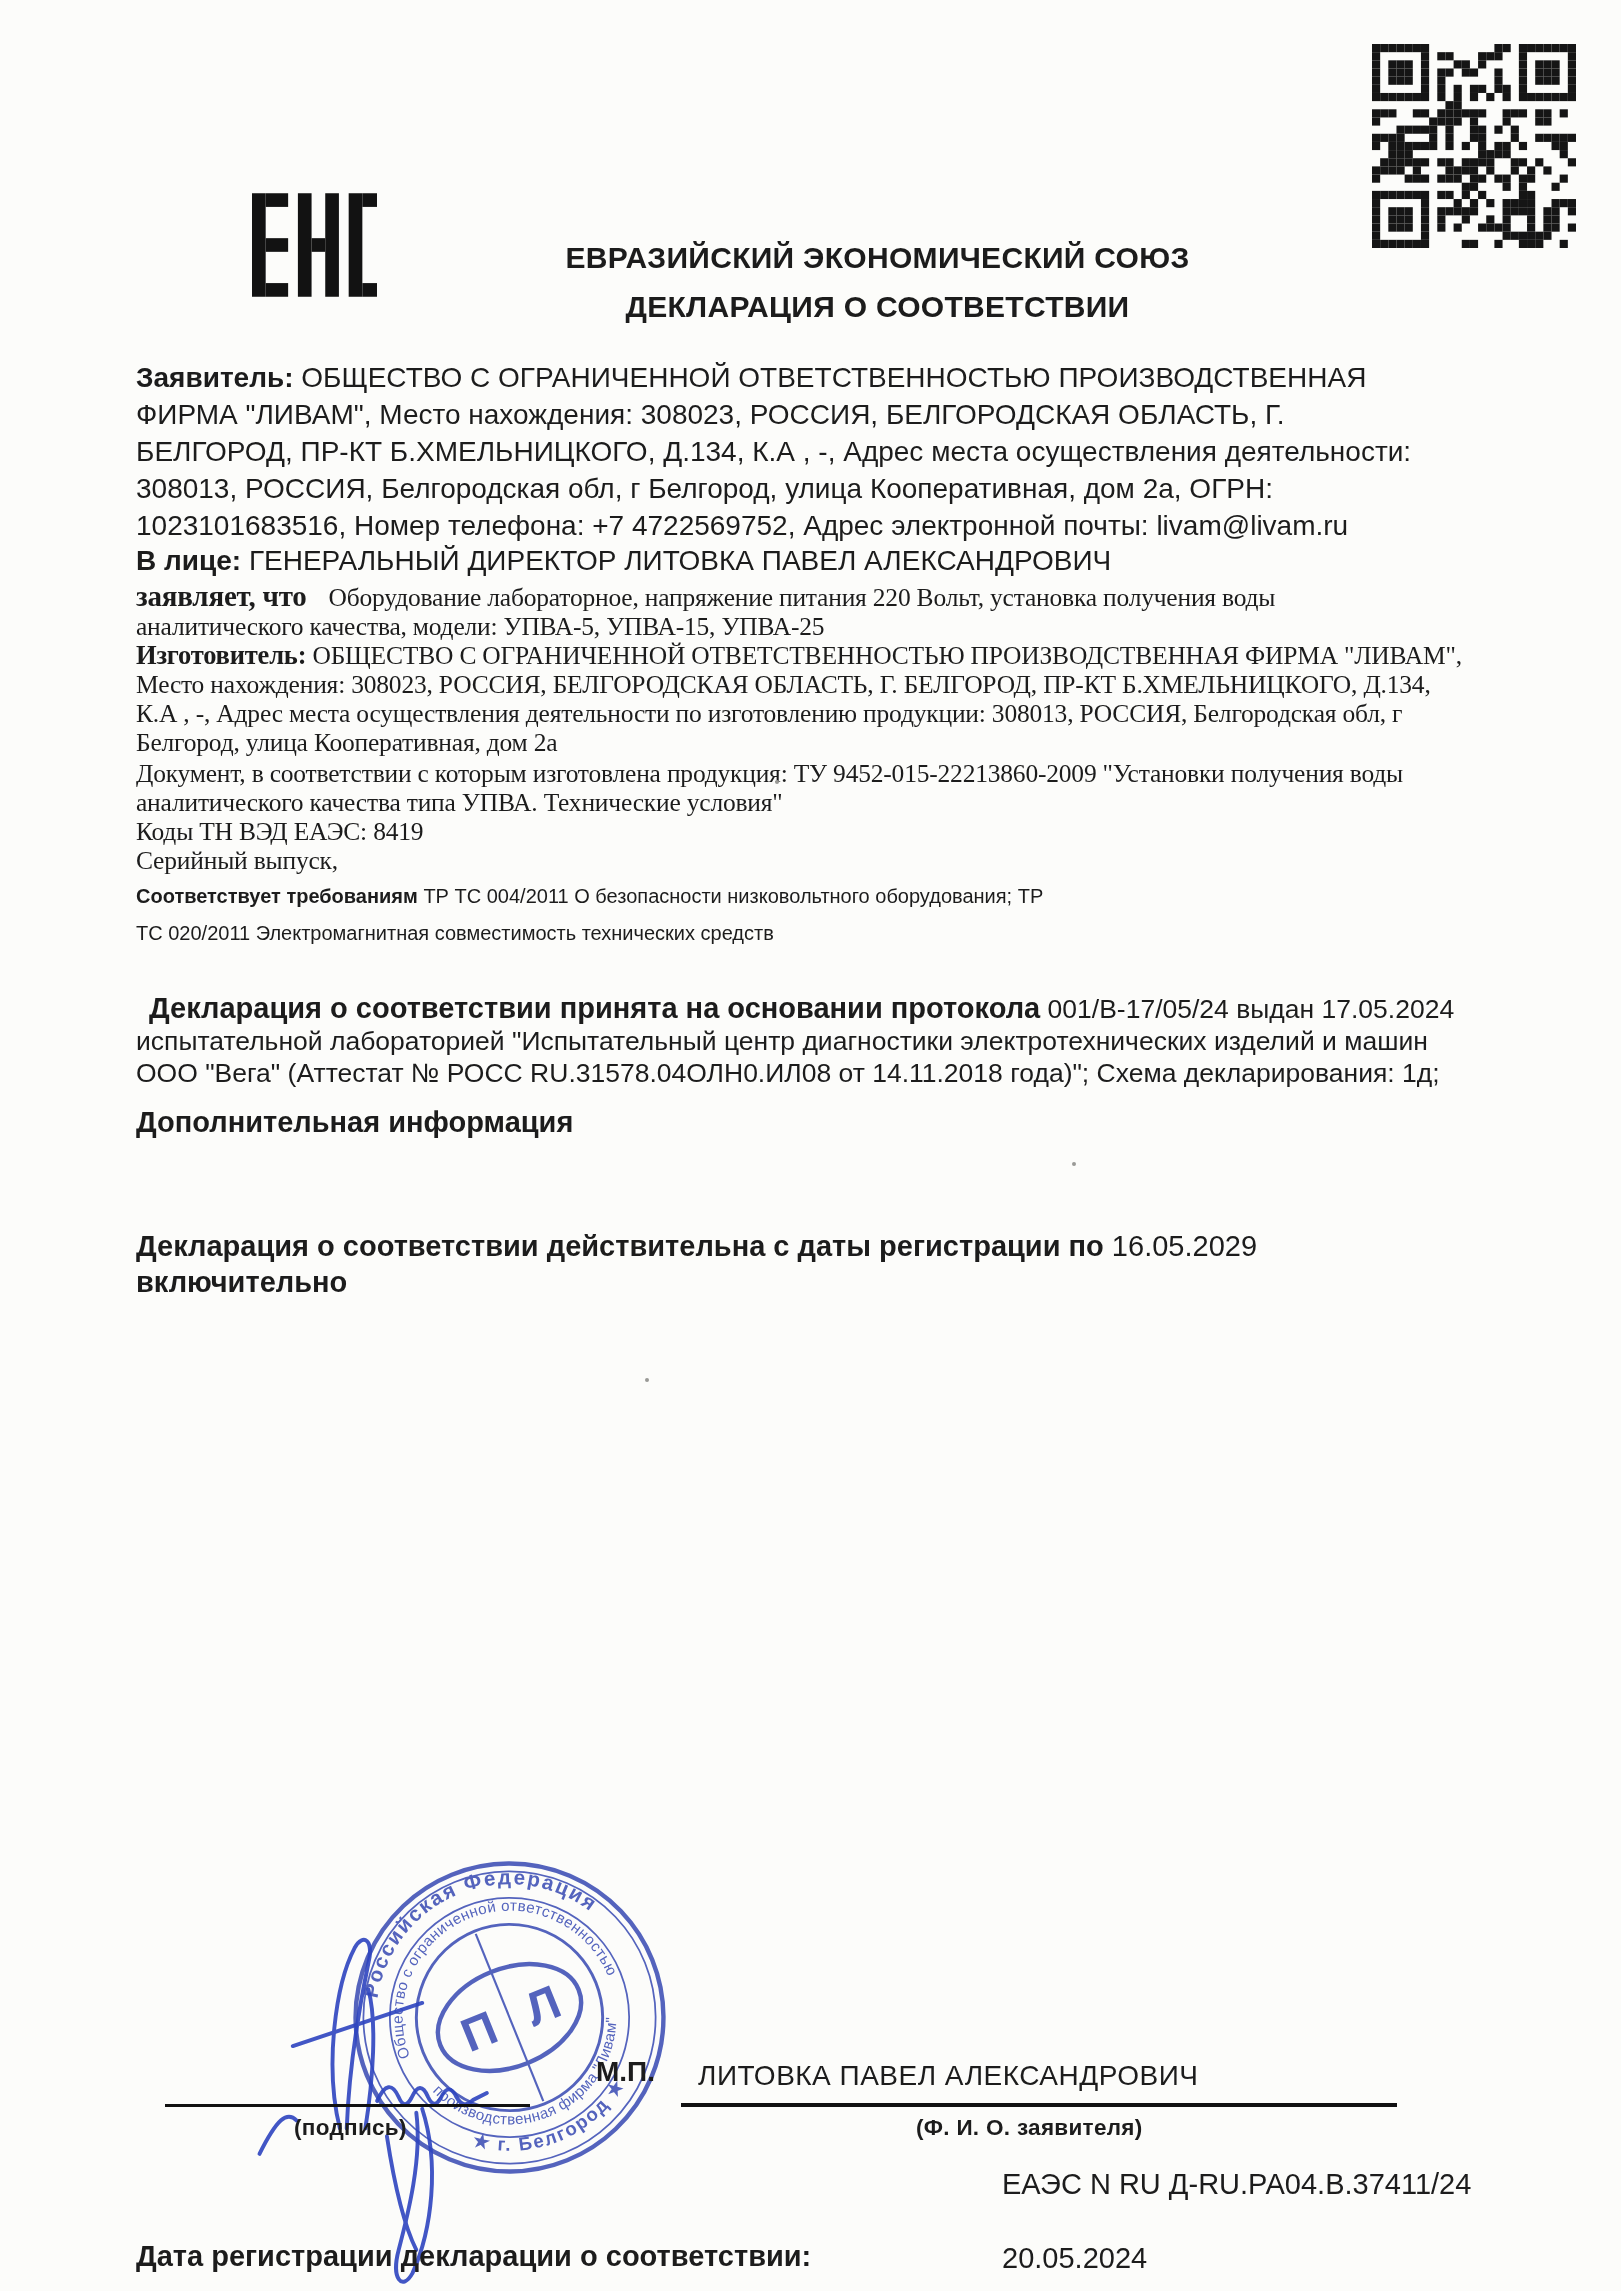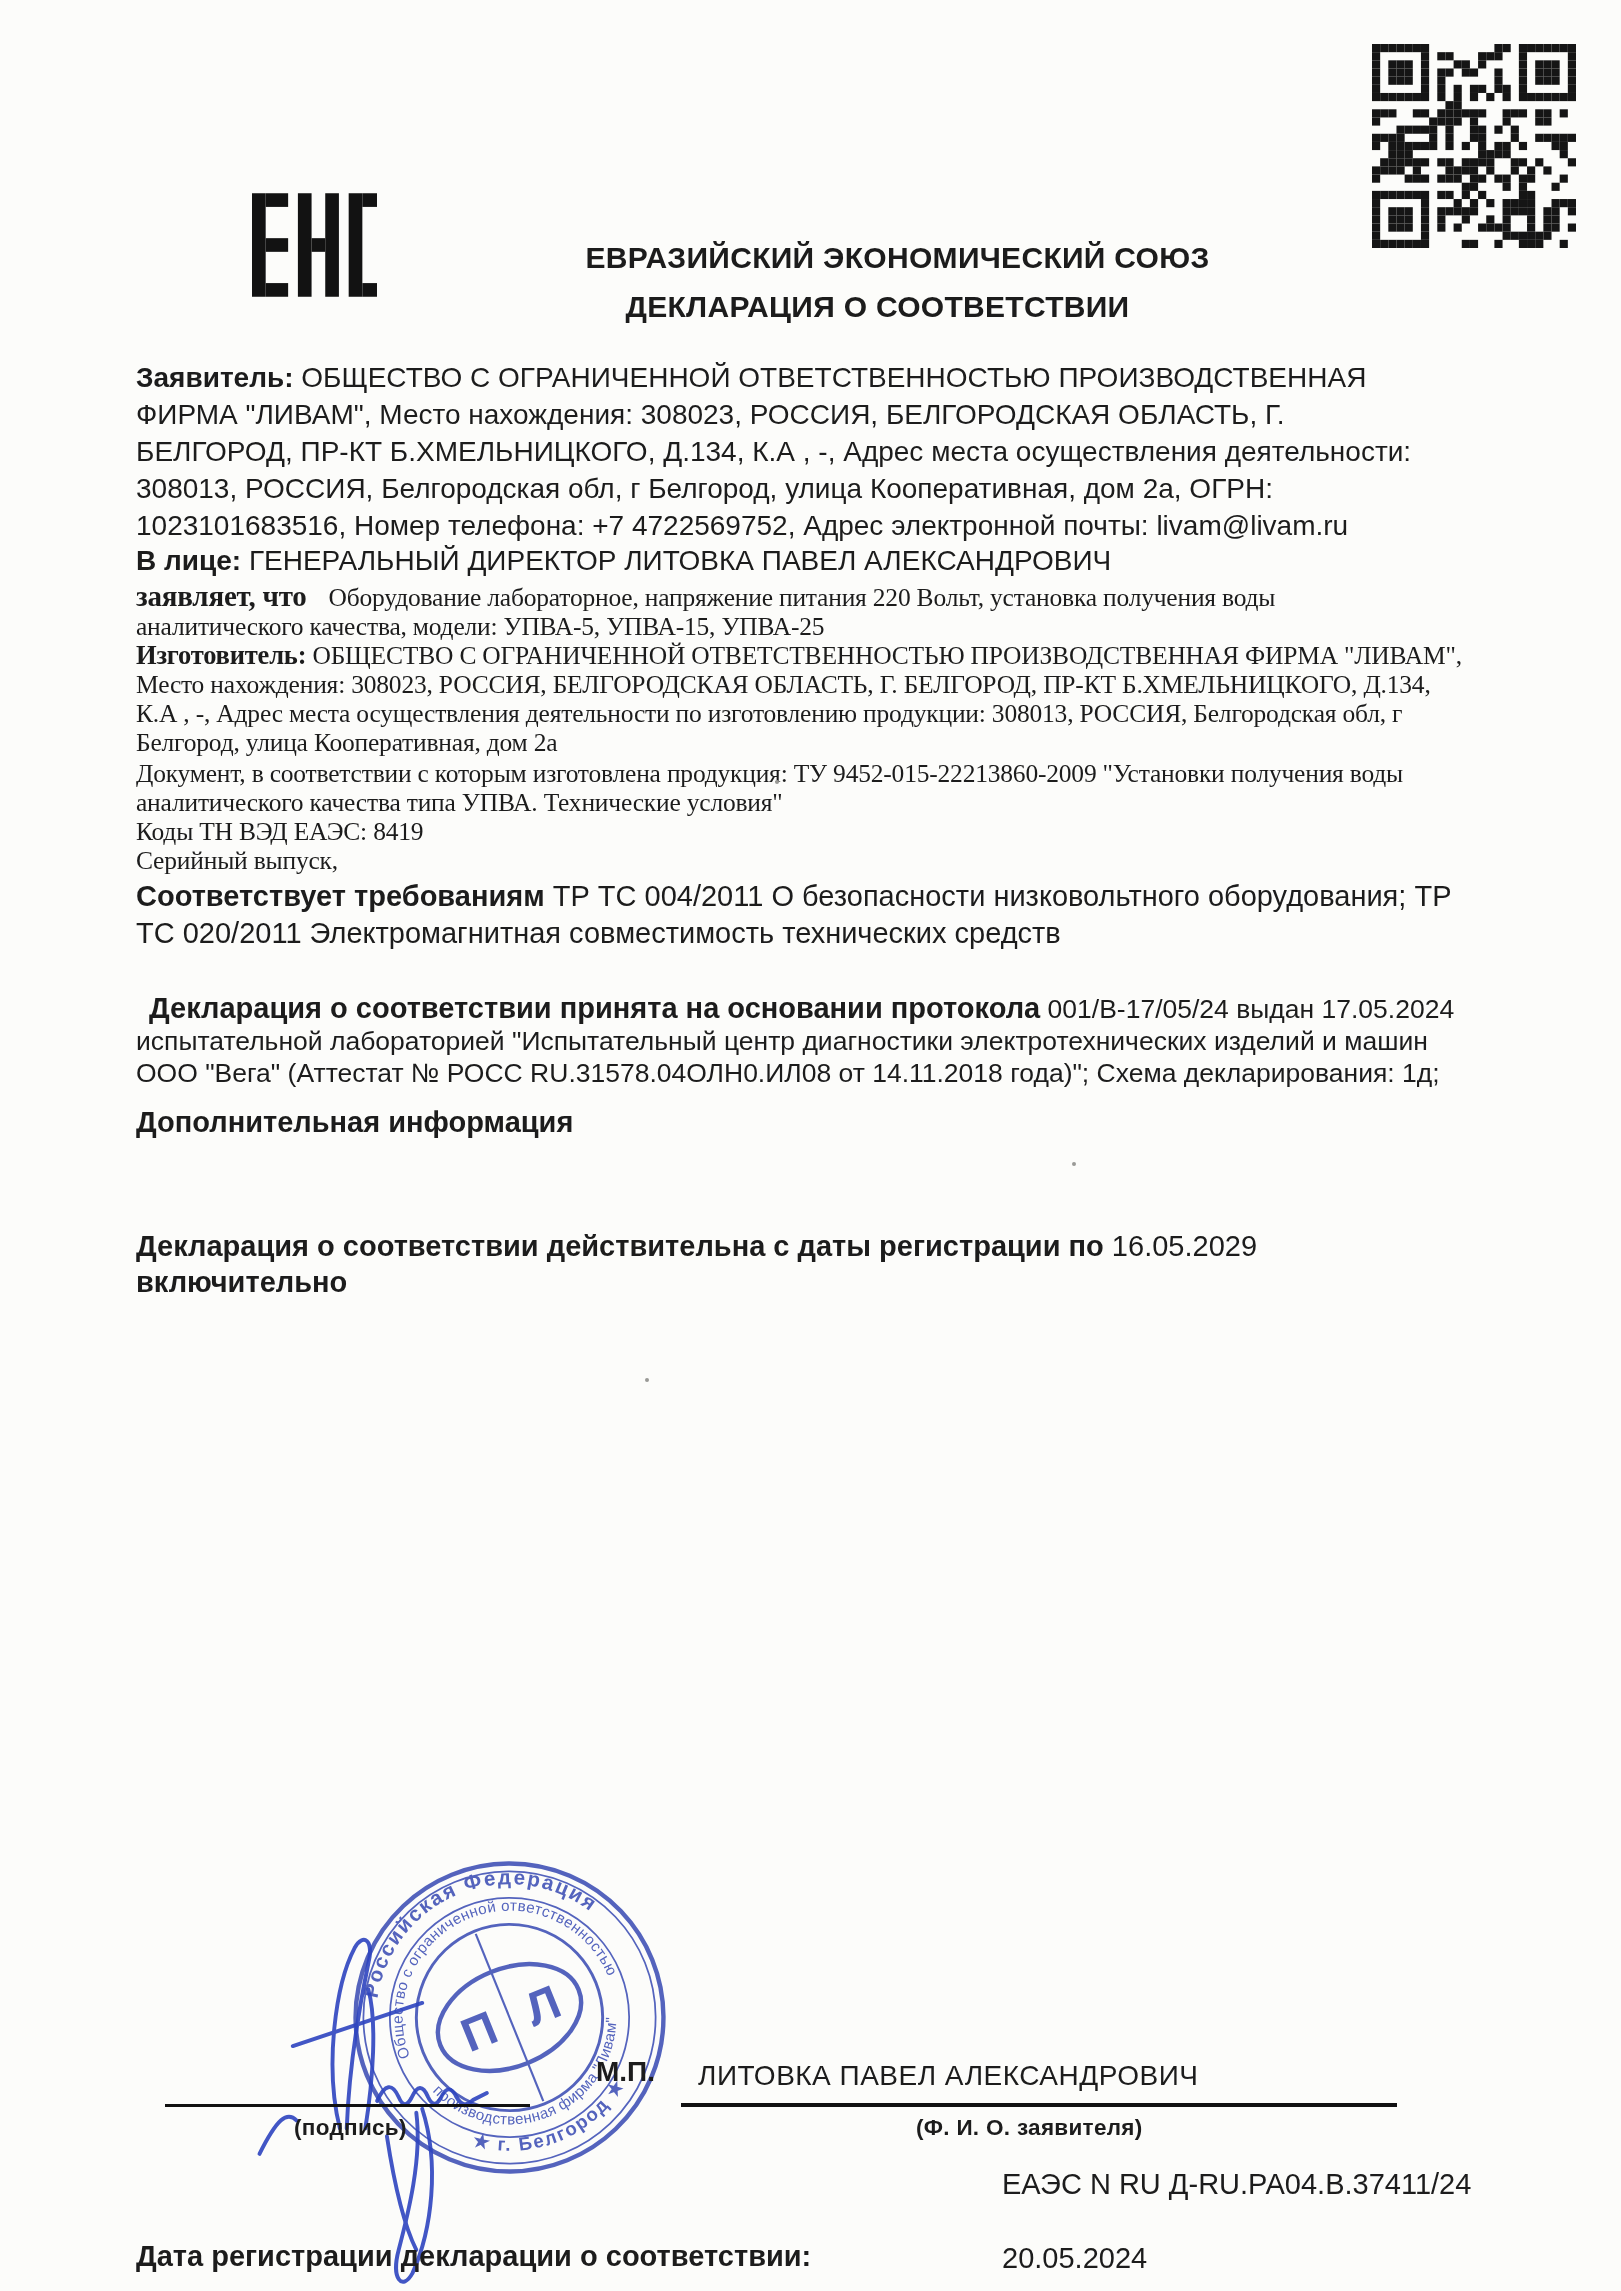--- a/index.html
+++ b/index.html
@@ -10,21 +10,21 @@
   .abs{position:absolute;}
   .b{font-weight:700;}
   .titleline{width:931px;text-align:center;font-weight:700;font-size:30px;letter-spacing:0.3px;}
   .blk{margin:0;left:136px;width:1404px;}
   .main{font-size:28px;line-height:37px;}
   .sec{font-size:25.5px;line-height:29px;letter-spacing:-0.2px;font-family:Liberation Serif, serif;}
   .v{white-space:pre-line;}
   .gap{margin-left:15.7px;}
   .mixG .lab{font-size:29px;margin-left:13px;}
   .mixG{font-size:26.5px;line-height:32px;}
-  .mixF{font-size:29px;line-height:37px;}
+  .mixF{font-size:20px;line-height:37px;}
   .mixI{font-size:29px;line-height:36px;}
   .sigline{background:#111;height:2.9px;}
   .fioline{background:#111;height:3.9px;}
   .caption{font-size:22.5px;font-weight:700;letter-spacing:0.3px;}
   .regrow{font-size:29px;}
   .speck{position:absolute;width:3.9px;height:3.9px;border-radius:50%;background:#9a9a96;}
   svg text{font-family:"Liberation Sans",sans-serif;}
 </style>
 </head>
 <body>
@@ -352,21 +352,21 @@
         <rect x="11" y="24" width="1" height="1"></rect>
         <rect x="12" y="24" width="1" height="1"></rect>
         <rect x="15" y="24" width="1" height="1"></rect>
         <rect x="18" y="24" width="1" height="1"></rect>
         <rect x="19" y="24" width="1" height="1"></rect>
         <rect x="20" y="24" width="1" height="1"></rect>
         <rect x="23" y="24" width="1" height="1"></rect>
       </g>
     </svg>
 
-  <div class="abs titleline" style="left:432px;top:241px">ЕВРАЗИЙСКИЙ ЭКОНОМИЧЕСКИЙ СОЮЗ</div>
+  <div class="abs titleline" style="left:412px;top:241px">ЕВРАЗИЙСКИЙ ЭКОНОМИЧЕСКИЙ СОЮЗ</div>
   <div class="abs titleline" style="left:412px;top:290px">ДЕКЛАРАЦИЯ О СООТВЕТСТВИИ</div>
 
   <p class="abs blk main" style="top:359px"><b>Заявитель:</b><span class="v"> ОБЩЕСТВО С ОГРАНИЧЕННОЙ ОТВЕТСТВЕННОСТЬЮ ПРОИЗВОДСТВЕННАЯ
 ФИРМА "ЛИВАМ", Место нахождения: 308023, РОССИЯ,  БЕЛГОРОДСКАЯ ОБЛАСТЬ, Г.
 БЕЛГОРОД, ПР-КТ Б.ХМЕЛЬНИЦКОГО, Д.134, К.А , -, Адрес места осуществления деятельности:
 308013, РОССИЯ, Белгородская обл, г Белгород, улица Кооперативная, дом 2а, ОГРН:
 1023101683516, Номер телефона: +7 4722569752, Адрес электронной почты: livam@livam.ru</span></p>
 
   <p class="abs blk main" style="top:542px"><b>В лице:</b><span> ГЕНЕРАЛЬНЫЙ ДИРЕКТОР ЛИТОВКА ПАВЕЛ АЛЕКСАНДРОВИЧ</span></p>
 

